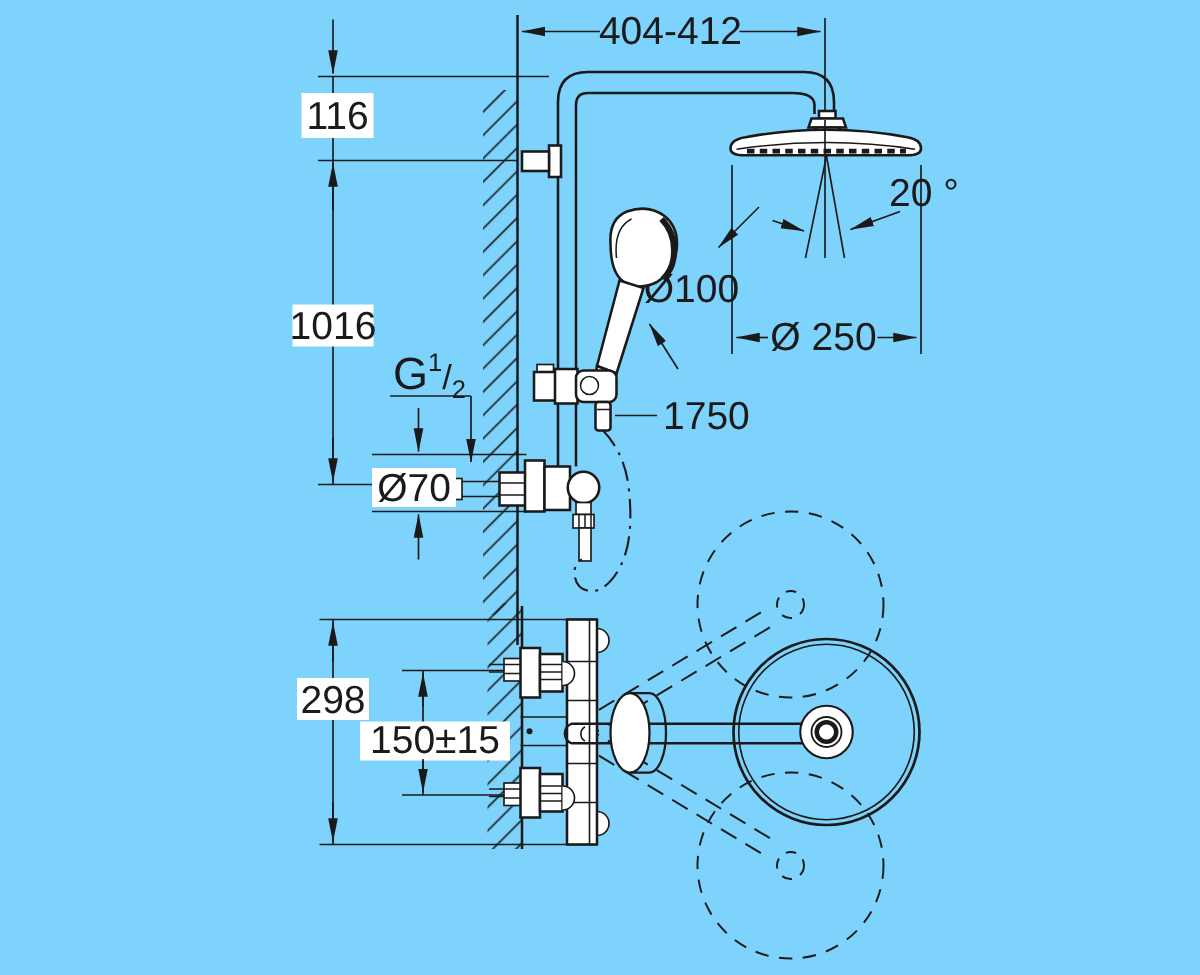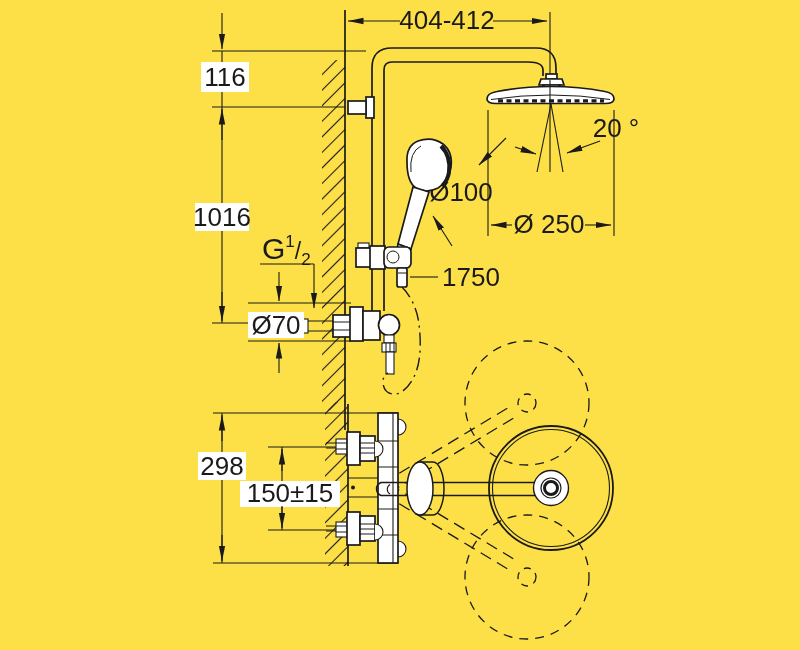--- a/index.html
+++ b/index.html
@@ -1,16 +1,16 @@
 <!DOCTYPE html>
 <html><head>
 <meta charset="utf-8">
 <style>
   html,body{margin:0;padding:0;background:#ffffff;}
-  .stage{width:800px;height:650px;background:#fde047;position:relative;overflow:hidden;}
+  .stage{width:800px;height:650px;background:#7dd3fc;position:relative;overflow:hidden;}
   svg{display:block;}
   text{font-family:"Liberation Sans", sans-serif;fill:#1a1a1a;}
   .dim-text{font-size:26px;}
   .ln{stroke:#1a1a1a;fill:none;}
   .main{stroke-width:1.7;}
   .det{stroke-width:1.1;}
   .dim{stroke-width:1.1;}
   .wfill{fill:#ffffff;}
 </style>
 </head>

